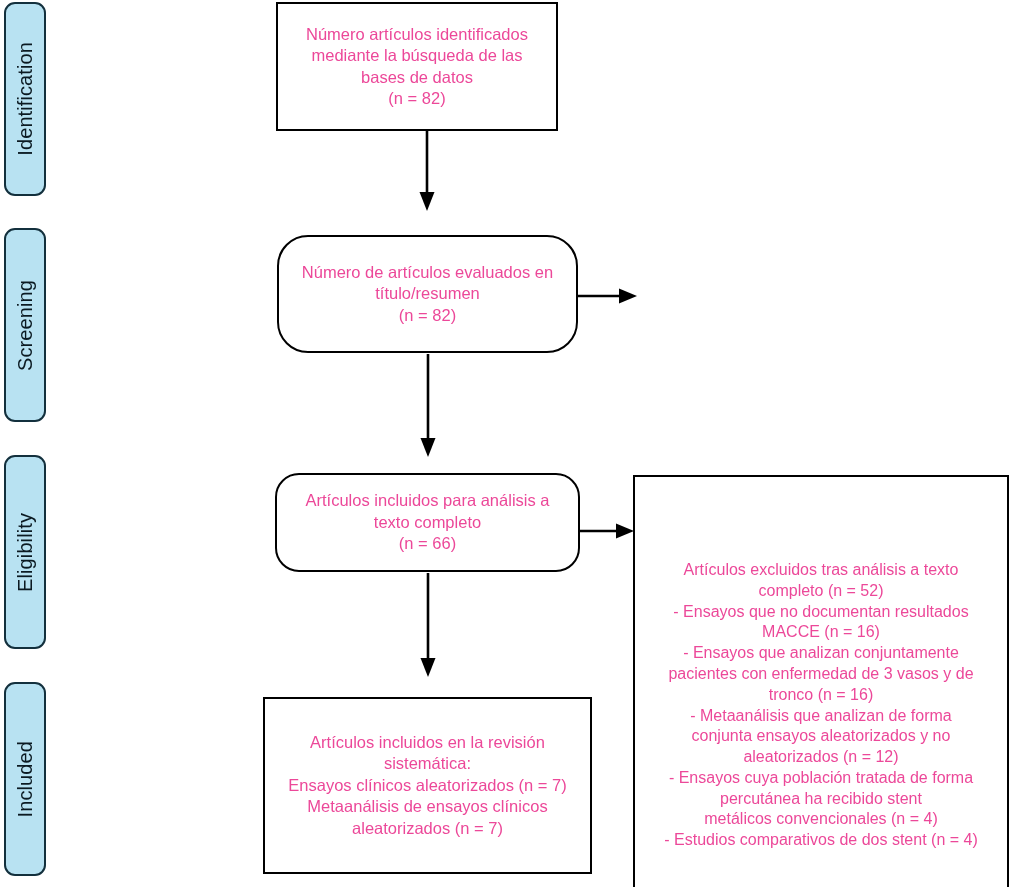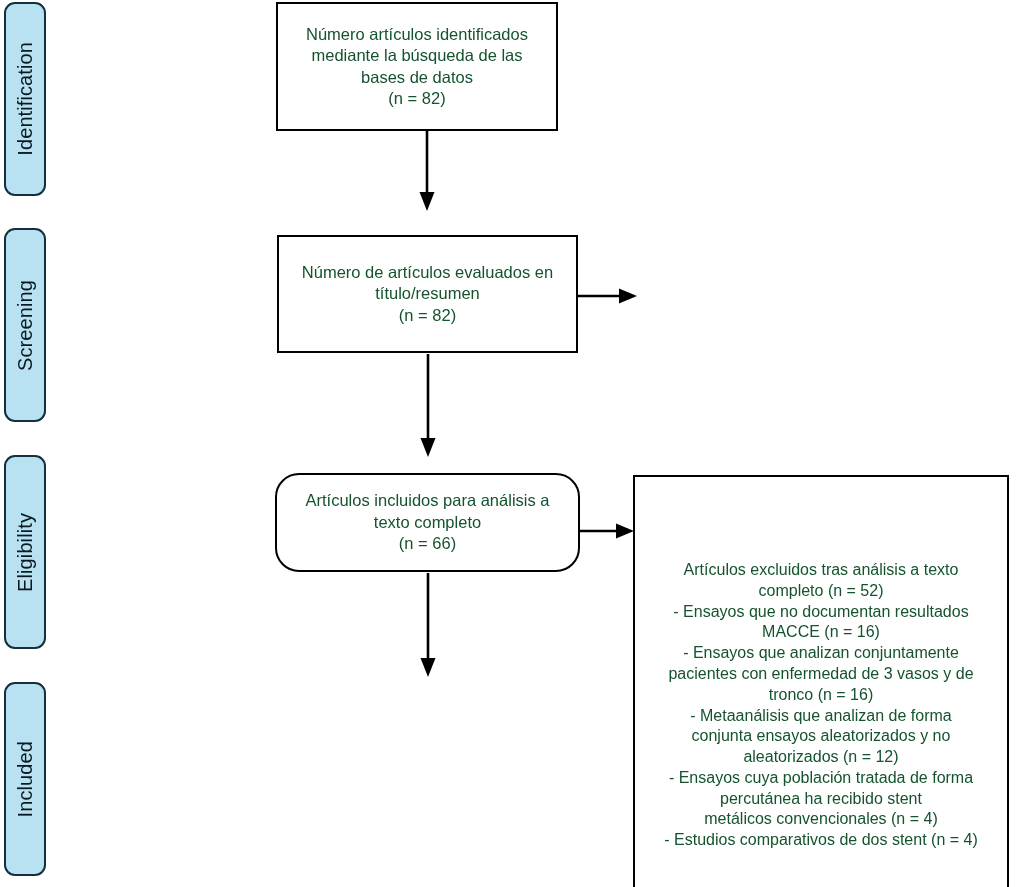--- a/index.html
+++ b/index.html
@@ -52,21 +52,21 @@
     display: flex;
     align-items: center;
     justify-content: center;
     text-align: center;
     padding: 6px 10px;
   }
   .flow-box-text {
     font-size: 16.5px;
     line-height: 1.30;
     white-space: pre-line;
-    color: #14532d;
+    color: #ec4899;
   }
   .flow-box.dense .flow-box-text {
     font-size: 16px;
     line-height: 1.30;
   }
 
   
   .conn {
     position: absolute;
   }
@@ -103,21 +103,21 @@
 (n = 82)</span>
   </div>
 
   <div class="conn" style="left:412px; top:130px;">
     <svg width="30" height="82" viewBox="0 0 30 82">
       <line x1="15" y1="0" x2="15" y2="68" stroke="#000" stroke-width="2.6"></line>
       <polygon points="15,81 7.5,62 22.5,62" fill="#000"></polygon>
     </svg>
   </div>
 
-  <div class="flow-box" style="left:277px; top:235px; width:301px; height:118px;">
+  <div class="flow-box" style="left:277px; top:235px; width:301px; height:118px;border-radius:31px;">
     <span class="flow-box-text">Número de artículos evaluados en
 título/resumen
 (n = 82)</span>
   </div>
 
   <div class="conn" style="left:578px; top:283px;">
     <svg width="60" height="26" viewBox="0 0 60 26">
       <line x1="0" y1="13" x2="46" y2="13" stroke="#000" stroke-width="2.6"></line>
       <polygon points="59,13 41,5.5 41,20.5" fill="#000"></polygon>
     </svg>
@@ -161,14 +161,21 @@
 - Estudios comparativos de dos stent (n = 4)</span>
   </div>
 
   <div class="conn" style="left:413px; top:573px;">
     <svg width="30" height="105" viewBox="0 0 30 105">
       <line x1="15" y1="0" x2="15" y2="91" stroke="#000" stroke-width="2.6"></line>
       <polygon points="15,104 7.5,85 22.5,85" fill="#000"></polygon>
     </svg>
   </div>
 
+  <div class="flow-box" style="left:263px; top:697px; width:329px; height:177px;">
+    <span class="flow-box-text">Artículos incluidos en la revisión
+sistemática:
+Ensayos clínicos aleatorizados (n = 7)
+Metaanálisis de ensayos clínicos
+aleatorizados (n = 7)</span>
+  </div>
 
 </div>
 
 </body></html>

